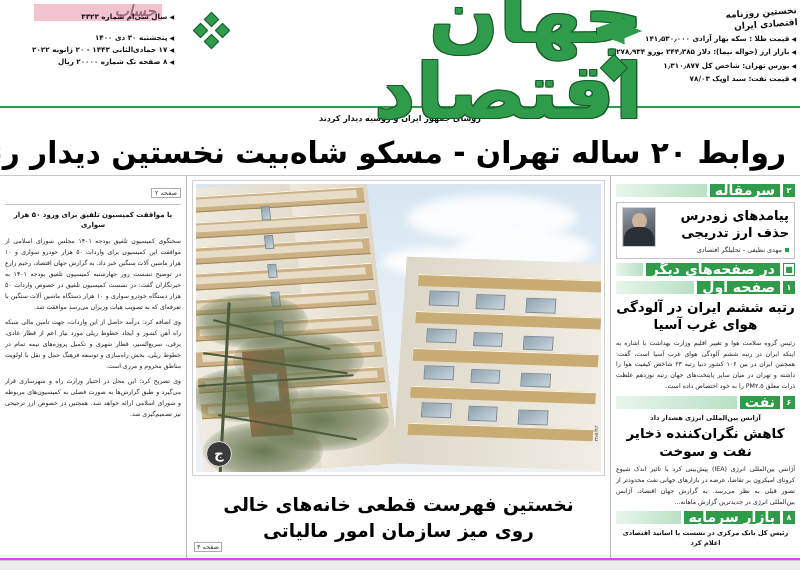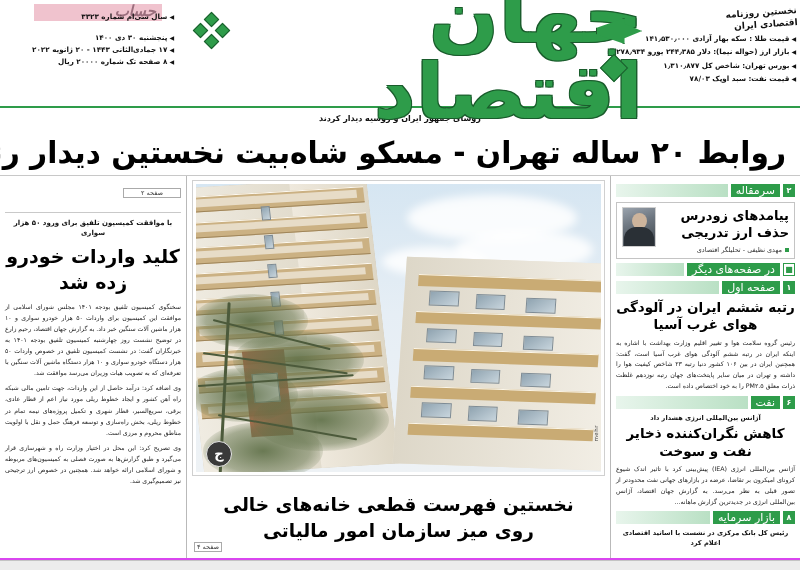--- a/index.html
+++ b/index.html
@@ -239,22 +239,22 @@
     font-size: 8px;
     font-weight: bold;
     display: flex;
     align-items: center;
     justify-content: center;
     flex: 0 0 auto;
   }
   .sec-label {
     background: #2e9c4a;
     color: #fff;
-    font-size: 11px;
-    font-weight: normal;
+    font-size: 14px;
+    font-weight: bold;
     padding: 0 5px;
     height: 13px;
     line-height: 13px;
     flex: 0 0 auto;
   }
   .sec-fill {
     flex: 1 1 auto;
     height: 13px;
     background: linear-gradient(to left, #b9e0c4, #e8f5ec);
   }
@@ -566,24 +566,24 @@
     width: 186px;
     padding: 4px 5px 0 5px;
     direction: rtl;
     background: #fff;
     overflow: hidden;
   }
   .page-tag {
     font-size: 6.5px;
     color: #333;
     border: 1px solid #aaa;
-    padding: 0px 17px;
+    padding: 0px 3px;
     display: inline-block;
     direction: rtl;
-    margin-bottom: 12px;
+    margin-bottom: 4px;
   }
   .lc-divider {
     border-top: 1px solid #c9c9c9;
     margin: 2px 0 5px 0;
   }
   .lc-kicker {
     font-size: 7px;
     font-weight: bold;
     color: #111;
     text-align: center;
@@ -818,21 +818,20 @@
           <div>روی میز سازمان امور مالیاتی</div>
         </div>
         <div class="page-ref">صفحه ۴</div>
       </div>
     </div>
 
     <div class="left-col">
       <div class="page-tag">صفحه ۲</div>
       <div class="lc-divider"></div>
       <div class="lc-kicker">با موافقت کمیسیون تلفیق برای ورود ۵۰ هزار سواری</div>
-      <div class="lc-title">کلید واردات خودرو زده شد</div>
       <div class="lc-body">سخنگوی کمیسیون تلفیق بودجه ۱۴۰۱ مجلس شورای اسلامی از موافقت این کمیسیون برای واردات ۵۰ هزار خودرو سواری و ۱۰ هزار ماشین آلات سنگین خبر داد. به گزارش جهان اقتصاد، رحیم زارع در توضیح نشست روز چهارشنبه کمیسیون تلفیق بودجه ۱۴۰۱ به خبرنگاران گفت: در نشست کمیسیون تلفیق در خصوص واردات ۵۰ هزار دستگاه خودرو سواری و ۱۰ هزار دستگاه ماشین آلات سنگین با تعرفه‌ای که به تصویب هیات وزیران می‌رسد موافقت شد.</div>
       <div class="lc-body">وی اضافه کرد: درآمد حاصل از این واردات، جهت تامین مالی شبکه راه آهن کشور و ایجاد خطوط ریلی مورد نیاز اعم از قطار عادی، برقی، سریع‌السیر، قطار شهری و تکمیل پروژه‌های نیمه تمام در خطوط ریلی، بخش راه‌سازی و توسعه فرهنگ حمل و نقل با اولویت مناطق محروم و مرزی است.</div>
       <div class="lc-body">وی تصریح کرد: این محل در اختیار وزارت راه و شهرسازی قرار می‌گیرد و طبق گزارش‌ها به صورت فصلی به کمیسیون‌های مربوطه و شورای اسلامی ارائه خواهد شد. همچنین در خصوص ارز ترجیحی نیز تصمیم‌گیری شد.</div>
     </div>
   </div>
 
   <div class="bottom-strip"></div>
 </div>
 
 </body></html>

